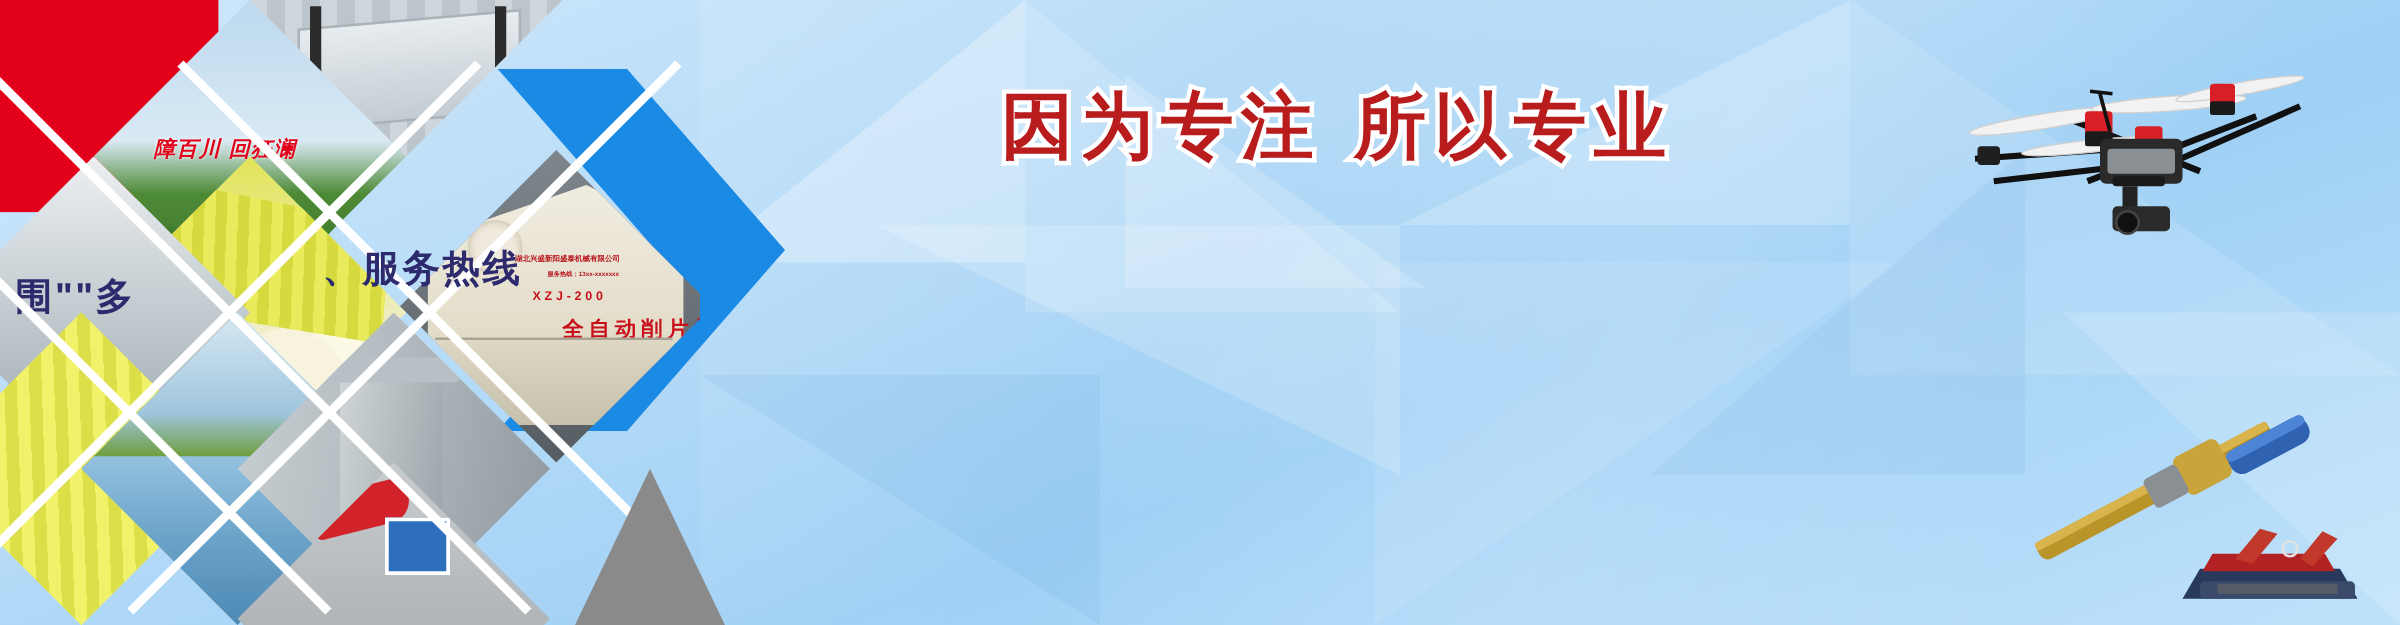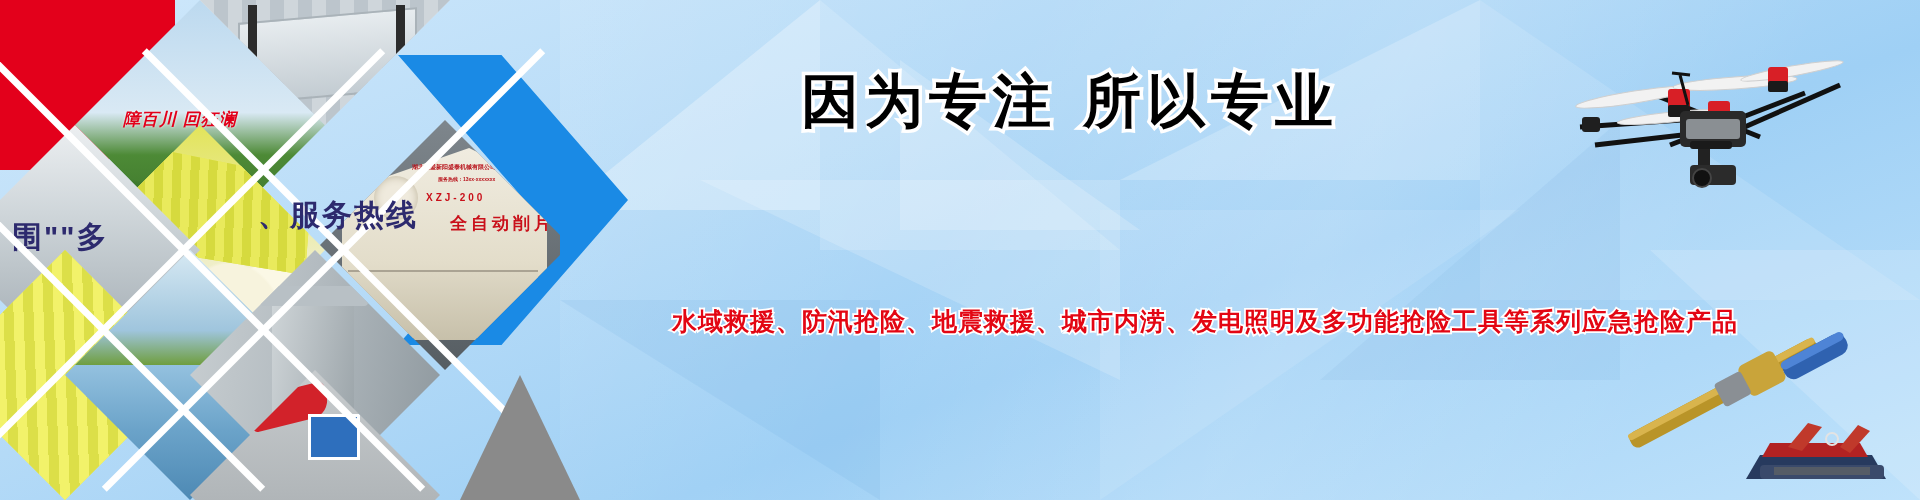--- a/index.html
+++ b/index.html
@@ -77,21 +77,21 @@
   }
   .ph-pump{
     background:linear-gradient(100deg,#c9cfd2 0%,#b3bbc0 45%,#8d979d 100%);
   }
   .ph-dark{
     background:linear-gradient(180deg,#7e868c 0%,#565d62 100%);
   }
 
   .machine-label{
     position:absolute;color:#c9101a;font-weight:bold;
-    text-align:center;white-space:nowrap;letter-spacing:2px;
+    text-align:center;white-space:nowrap;letter-spacing:2px;margin-top:40px;
   }
   .ml-top{font-size:6px;color:#b8151d;letter-spacing:0;}
   .ml-code{font-size:10px;letter-spacing:3px;}
   .ml-name{font-size:17px;letter-spacing:4px;padding-left:48px;}
 
   .overlay-txt{
     position:absolute;font-weight:bold;white-space:nowrap;
   }
   .ov-red{
     color:#e2001a;font-style:italic;font-size:17px;letter-spacing:1px;
@@ -106,21 +106,21 @@
 
   
   .drone{position:absolute;right:10px;top:45px;width:370px;height:160px;}
   .tool{position:absolute;right:0;bottom:0;width:310px;height:185px;}
 
   
   .texts{position:absolute;left:560px;top:0;right:0;bottom:0;}
 
   .headline1{
     position:absolute;left:10px;top:63px;width:1000px;text-align:center;
-    font-size:58px;font-weight:bold;color:#000000;
+    font-size:58px;font-weight:bold;color:#b91c1c;
     letter-spacing:6px;
     font-family:"DejaVu Sans","Liberation Sans",sans-serif;
     -webkit-text-stroke:7px #ffffff;
     paint-order:stroke fill;
     white-space:nowrap;
   }
   .headline2{
     position:absolute;left:10px;top:172px;width:1000px;text-align:center;
     font-size:48px;font-weight:bold;color:#ec0c1e;
     letter-spacing:2px;
@@ -304,16 +304,15 @@
       <rect x="150" y="150" width="124" height="14" rx="4" fill="#3a4a6b"></rect>
       <rect x="164" y="152" width="96" height="8" fill="#555c66"></rect>
       <path d="M178 132 L198 108 L212 112 L192 136 Z" fill="#c0392b"></path>
       <path d="M230 132 L248 110 L260 116 L240 138 Z" fill="#c0392b"></path>
       <circle cx="222" cy="124" r="6" fill="none" stroke="#e3e3e3" stroke-width="2"></circle>
     </svg>
   </div>
 
   <div class="texts">
     <div class="headline1">因为专注  所以专业</div>
-    <div class="subline">水域救援、防汛抢险、地震救援、城市内涝、发电照明及多功能抢险工具等系列应急抢险产品</div>
   </div>
 
 </div>
 
 </body></html>

